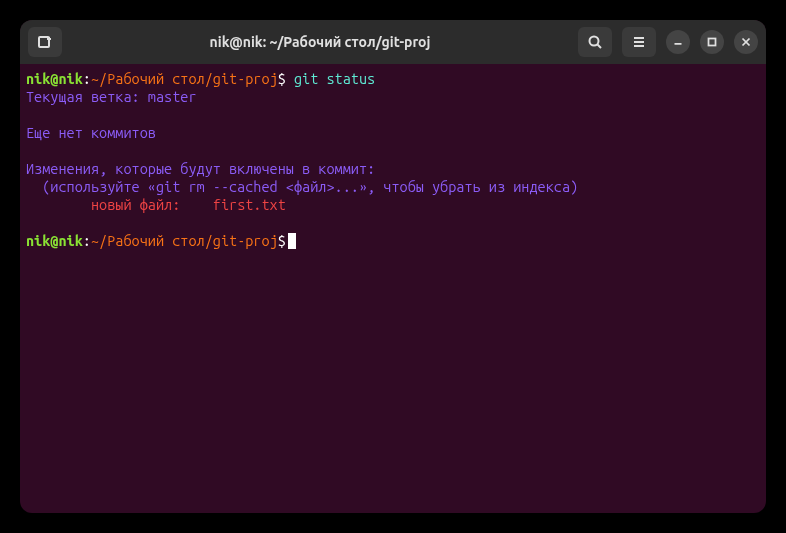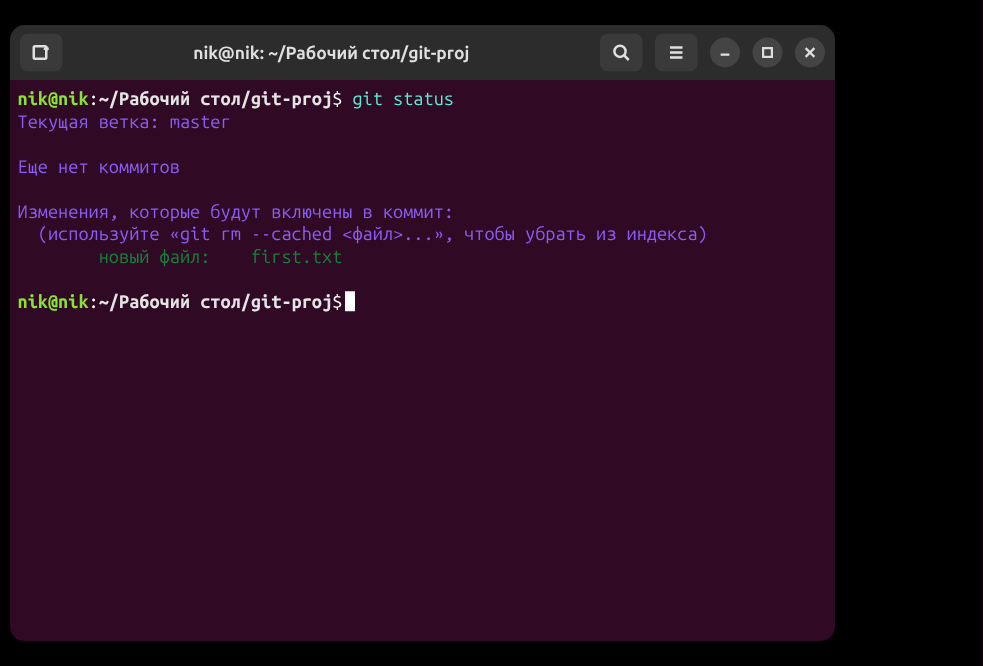--- a/index.html
+++ b/index.html
@@ -10,22 +10,22 @@
     body {
       background: #000;
       width: 786px;
       height: 533px;
       font-family: 'Ubuntu Mono', 'DejaVu Sans Mono', monospace;
       overflow: hidden;
     }
     .window {
       position: absolute;
       top: 20px;
-      left: 8px;
-      width: 660px;
+      left: 20px;
+      width: 746px;
       height: 493px;
       background: #300a24;
       border-radius: 12px;
       overflow: hidden;
       box-shadow: 0 4px 20px rgba(0,0,0,0.5);
     }
     .titlebar {
       height: 44px;
       background: #2c2c2c;
       display: flex;
@@ -84,25 +84,25 @@
     .terminal-body {
       padding: 6px 6px;
       font-size: 14.5px;
       line-height: 18px;
       color: #ffffff;
       font-family: 'Ubuntu Mono', 'DejaVu Sans Mono', monospace;
       white-space: pre;
     }
     .prompt-user { color: #8ae234; font-weight: bold; margin-top: 27px; }
     .prompt-colon { color: #ffffff; }
-    .prompt-path { color: #e5e5e5; font-weight: bold; }
+    .prompt-path { color: #f97316; font-weight: normal; }
     .prompt-dollar { color: #ffffff; }
     .cmd { color: #5eead4; }
     .out-white { color: #8b5cf6; }
-    .out-green { color: #15803d; }
+    .out-green { color: #ef4444; }
     .line { display: block; min-height: 18px; }
     .cursor-block {
       display: inline-block;
       width: 8px;
       height: 16px;
       background: #ffffff;
       vertical-align: text-bottom;
       margin-left: 2px;
     }
   </style>

